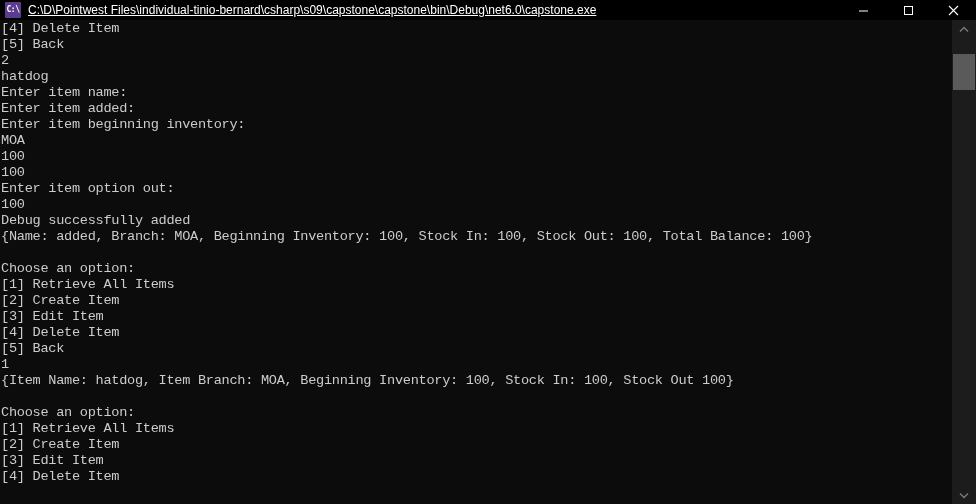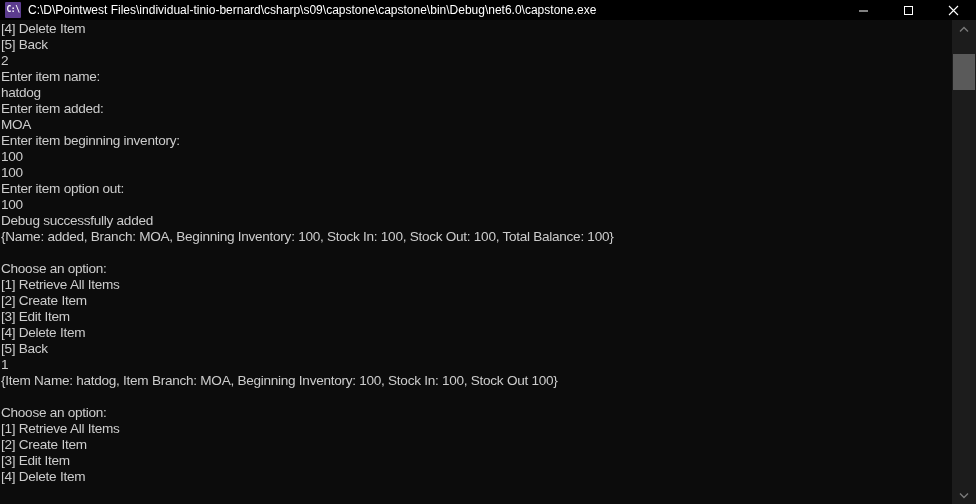--- a/index.html
+++ b/index.html
@@ -49,20 +49,21 @@
     font-weight: bold;
   }
   .title-text {
     font-family: "Liberation Sans", sans-serif;
     font-size: 12px;
     line-height: 20px;
     color: #ffffff;
     white-space: nowrap;
     flex: 1 1 auto;
     overflow: hidden;
+    text-decoration: underline;
   }
   .win-buttons {
     display: flex;
     flex: 0 0 auto;
     height: 20px;
   }
   .win-btn {
     width: 45px;
     height: 20px;
     display: flex;
@@ -80,21 +81,21 @@
     width: 952px;
     height: 484px;
     background: #0c0c0c;
     overflow: hidden;
   }
   .console-lines {
     padding-left: 1px;
     padding-top: 1px;
   }
   .line {
-    font-family: Liberation Sans, sans-serif;
+    font-family: Liberation Mono, monospace;
     font-size: 13.6px;
     line-height: 16px;
     height: 16px;
     color: #cccccc;
     white-space: pre;
     letter-spacing: -0.28px;
   }
   .line.blank { color: transparent; }
 
   
@@ -160,25 +161,25 @@
         </svg>
       </div>
     </div>
   </div>
 
   <div class="console">
     <div class="console-lines">
         <div class="line">[4] Delete Item</div>
         <div class="line">[5] Back</div>
         <div class="line">2</div>
+        <div class="line">hatdog</div>
         <div class="line">Enter item name:</div>
-        <div class="line">hatdog</div>
         <div class="line">Enter item added:</div>
+        <div class="line">Enter item beginning inventory:</div>
         <div class="line">MOA</div>
-        <div class="line">Enter item beginning inventory:</div>
         <div class="line">100</div>
         <div class="line">100</div>
         <div class="line">Enter item option out:</div>
         <div class="line">100</div>
         <div class="line">Debug successfully added</div>
         <div class="line">{Name: added, Branch: MOA, Beginning Inventory: 100, Stock In: 100, Stock Out: 100, Total Balance: 100}</div>
         <div class="line blank"> </div>
         <div class="line">Choose an option:</div>
         <div class="line">[1] Retrieve All Items</div>
         <div class="line">[2] Create Item</div>

